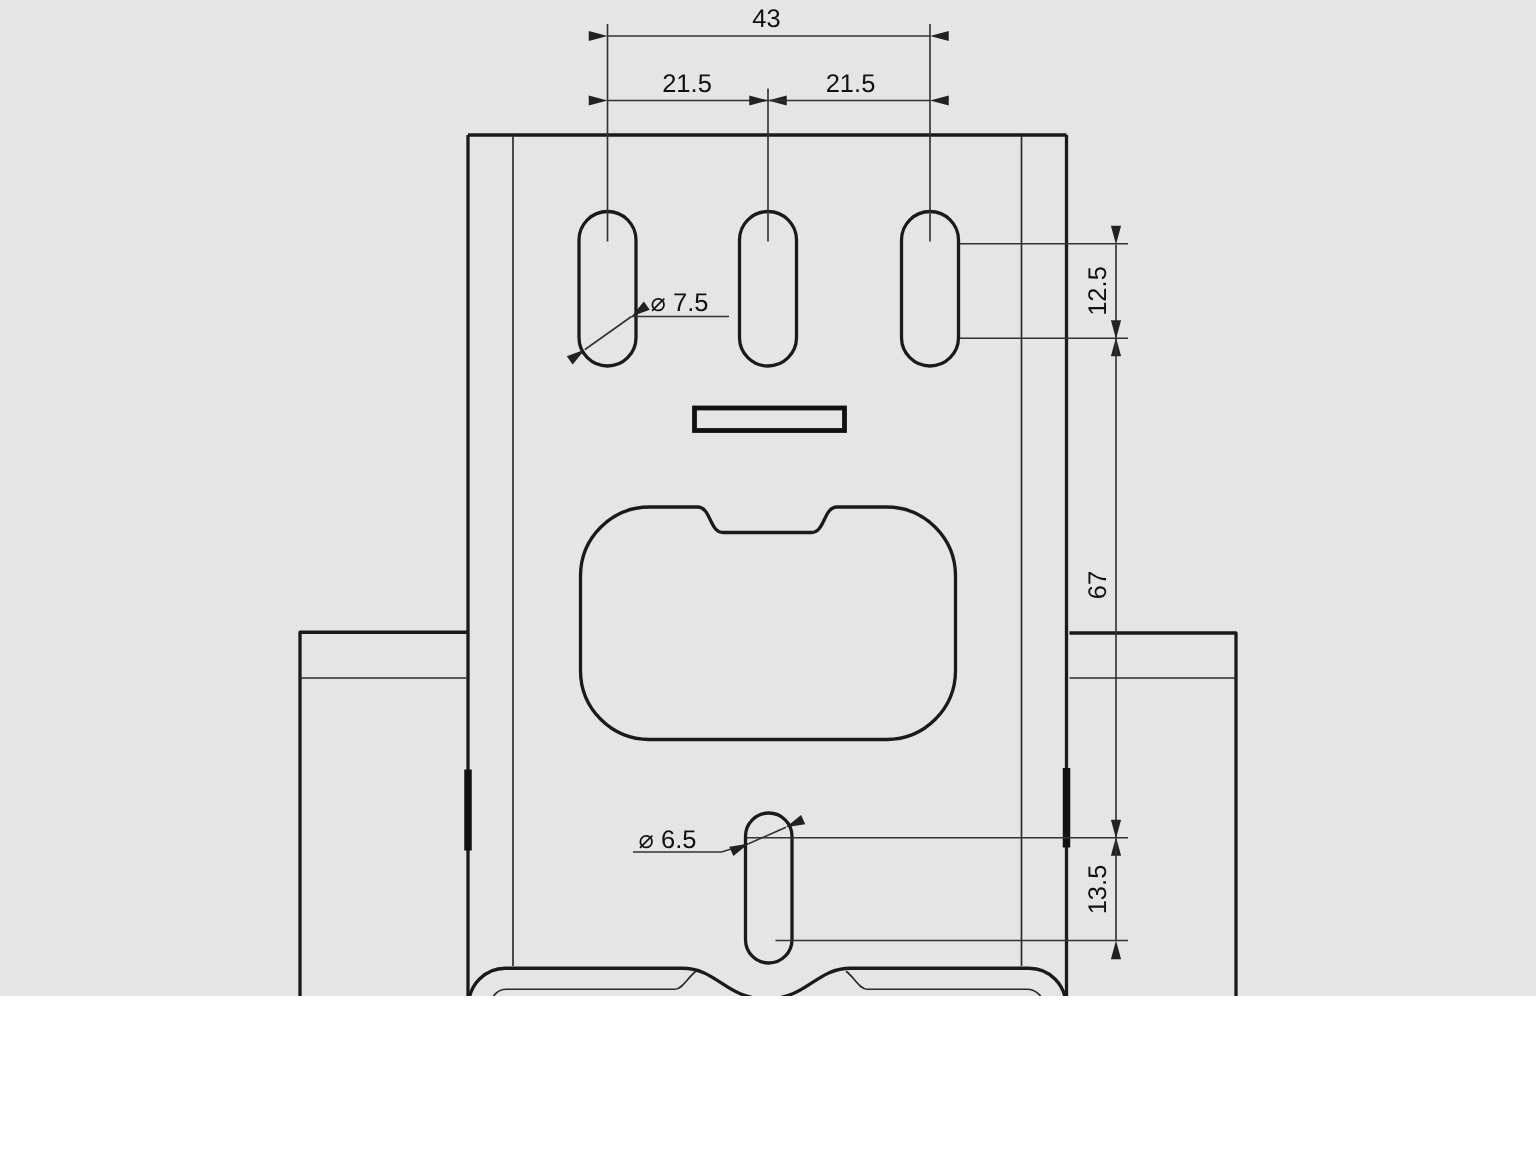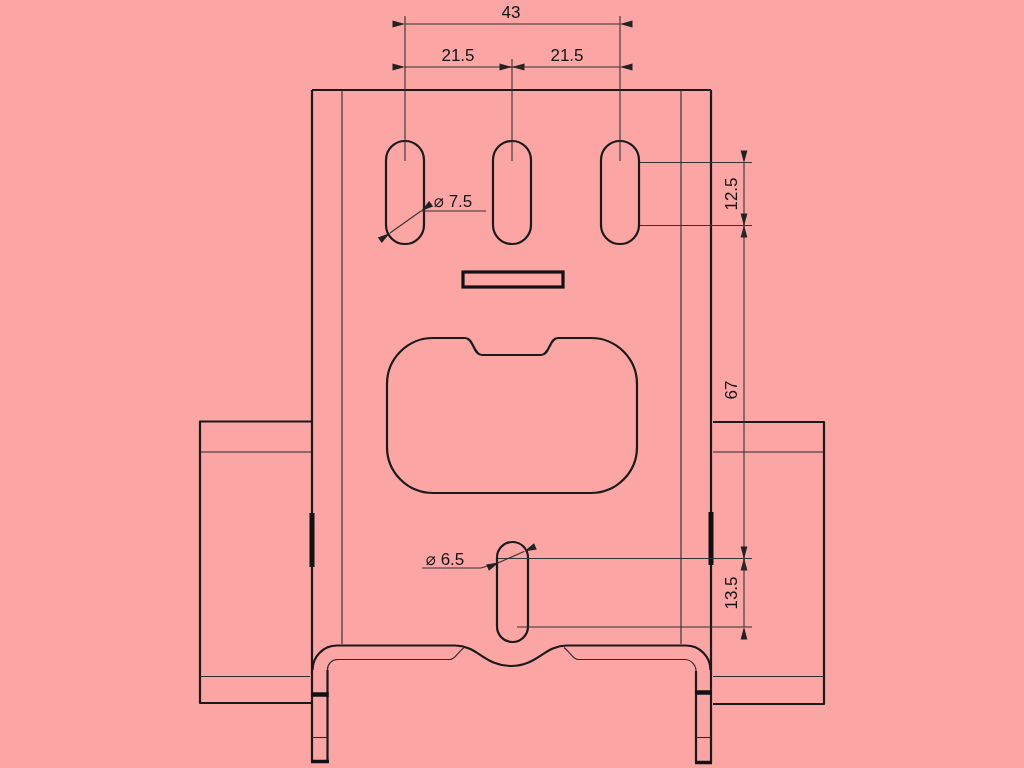--- a/index.html
+++ b/index.html
@@ -1,16 +1,16 @@
 <!DOCTYPE html>
 <html><head>
 <meta charset="utf-8">
 <style>
   html,body{margin:0;padding:0;background:#fff;}
-  .stage{width:1024px;height:768px;background:#fca5a5;position:relative;overflow:hidden;}
+  .stage{width:1024px;height:664px;background:#e5e5e5;position:relative;overflow:hidden;}
   svg{display:block;}
   .outline{stroke:#1a1a1a;stroke-width:2.2;fill:none;stroke-linecap:butt;stroke-linejoin:round;}
   .thin{stroke:#2a2a2a;stroke-width:1.1;fill:none;}
   .thick{stroke:#111;fill:none;}
   .dim{stroke:#333;stroke-width:1.1;fill:none;}
   .dim-text{font:17px "Liberation Sans","DejaVu Sans",sans-serif;fill:#111;}
 </style>
 </head>
 <body>
 

